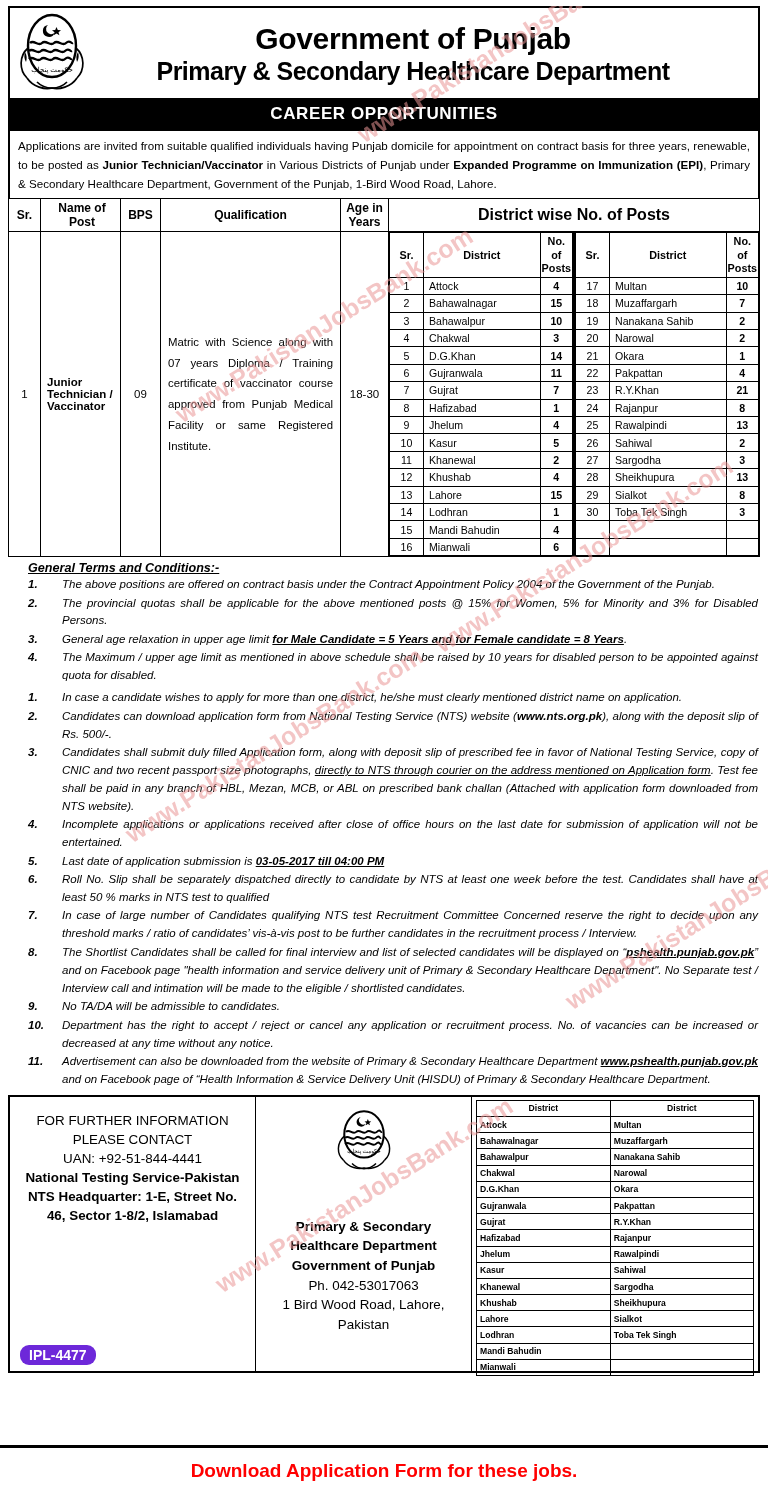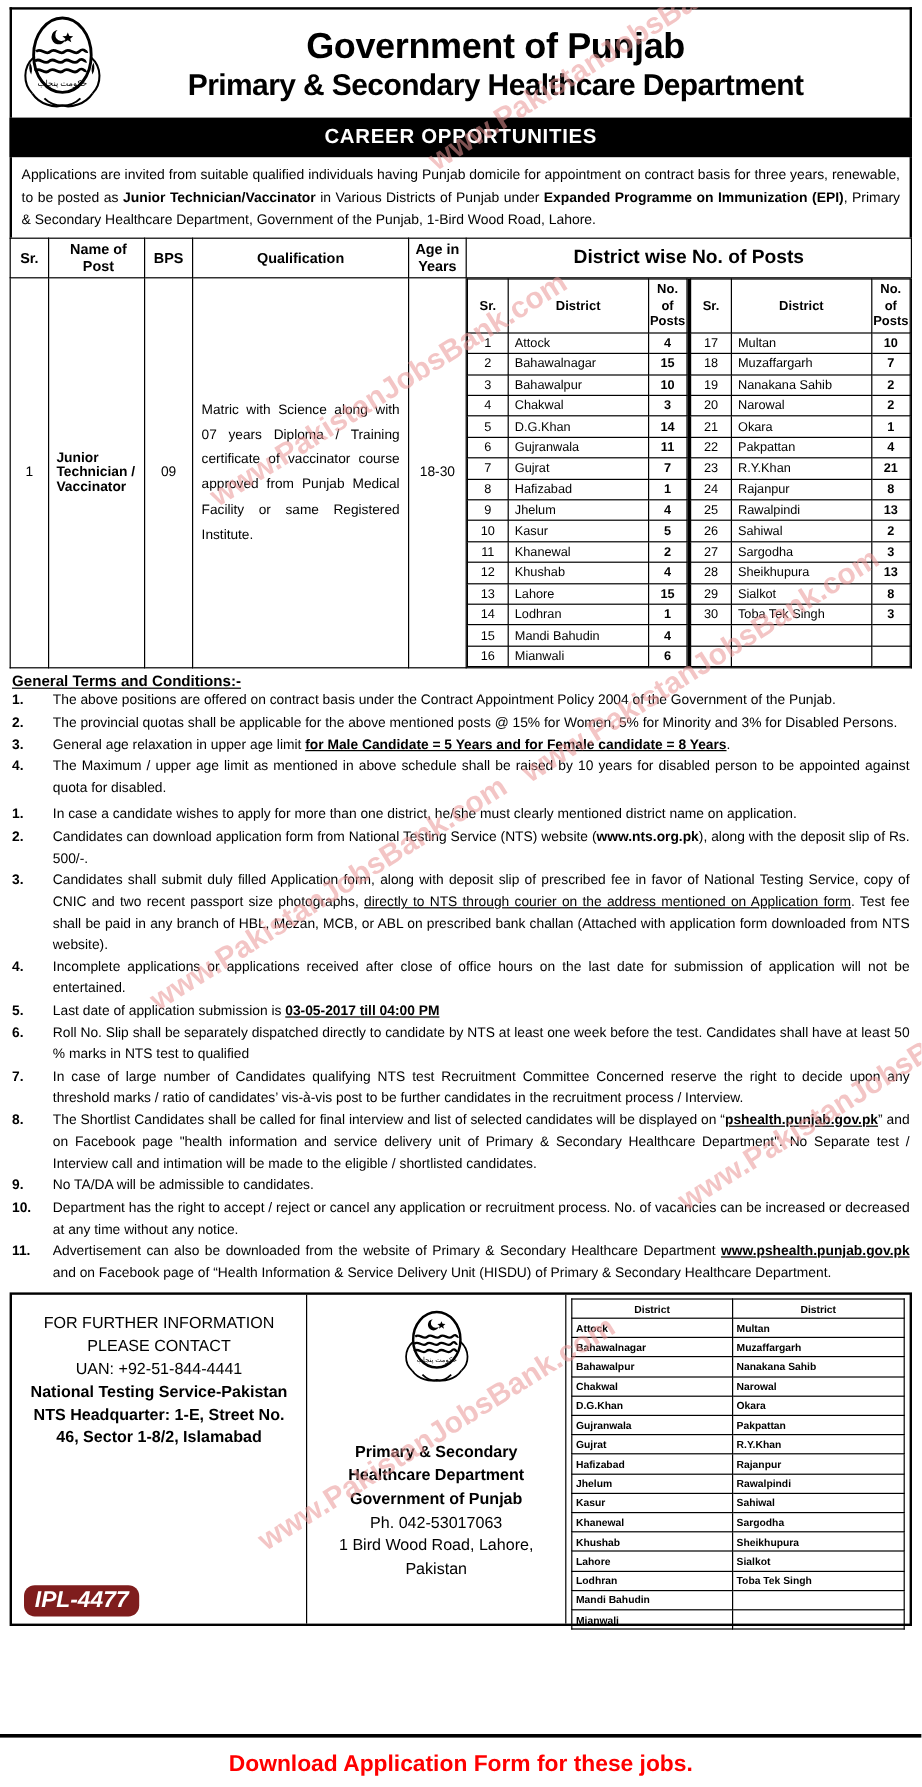--- a/index.html
+++ b/index.html
@@ -88,21 +88,21 @@
   .dtbl th, .dtbl td{ border:1px solid #000; font-size:10.6px; padding:1px 2px; height:17.4px; }
   .dtbl th{ font-weight:bold; text-align:center; font-size:10.8px; line-height:1.22; padding:2px 1px; }
   .dtbl th.h-sr{ width:34px; }
   .dtbl th.h-np{ width:26px; }
   .dtbl td.t-sr{ text-align:center; }
   .dtbl td.t-d{ padding-left:5px; }
   .dtbl td.t-n{ text-align:center; font-weight:bold; }
   .dtbl tr.blank td{ height:17.4px; }
 
   
-  .sec{ margin:4px 10px 0 10px; position:relative; z-index:10; }
+  .sec{ margin:4px 10px 0 28px; position:relative; z-index:10;font-style:italic; }
   .sec-title{ font-size:12.6px; font-weight:bold; text-decoration:underline; margin:3px 0 1px 0; }
   ol.lst{ list-style:none; margin:0; padding:0; }
   ol.lst > li{
     position:relative; padding-left:34px;
     font-size:11.5px; line-height:1.56; text-align:justify;
     margin-bottom:.5px;
   }
   ol.lst > li .num{ position:absolute; left:0; width:26px; text-align:left; font-weight:bold; }
   ol.lst > li b{ font-weight:bold; }
   ol.lst > li u{ text-decoration:underline; }
@@ -120,22 +120,22 @@
   .fp-dept{ width:216px; border-right:1.6px solid #000; padding:8px 6px 4px 6px; text-align:center; }
   .fp-tbl{ flex:1; padding:3px 4px 4px 4px; }
 
   .nts-logo{ text-align:center; margin-top:4px; }
   .nts-word{ font-size:40px; font-weight:bold; letter-spacing:-1px; line-height:.85; font-family:"Liberation Sans", sans-serif; }
   .nts-tm{ font-size:13px; vertical-align:super; font-weight:bold; }
   .nts-lines{ display:block; height:30px; margin-bottom:-6px; }
   .nts-info{ text-align:center; margin-top:8px; font-size:13.4px; line-height:1.42; }
   .nts-info .b{ font-weight:bold; }
   .ipl{
-    display:inline-block; background:#7f1d1d; color:#fff;
-    font-weight:bold; font-style:italic; font-size:19px;
+    display:inline-block; background:#6d28d9; color:#fff;
+    font-weight:bold; font-size:14px;
     padding:2px 9px; border-radius:9px; margin-top:auto; margin-left:4px;
   }
   .ipl-row{ margin-top:auto; padding-bottom:2px; }
 
   .dept-crest{ margin:2px 0 6px 0; }
   .dept-info{ font-size:13.4px; line-height:1.46; margin-top:34px; }
   .dept-info .b{ font-weight:bold; }
 
   .ftbl{ width:100%; border-collapse:collapse; }
   .ftbl th, .ftbl td{ border:1px solid #000; font-size:8.6px; padding:0 3px; height:16.2px; }

